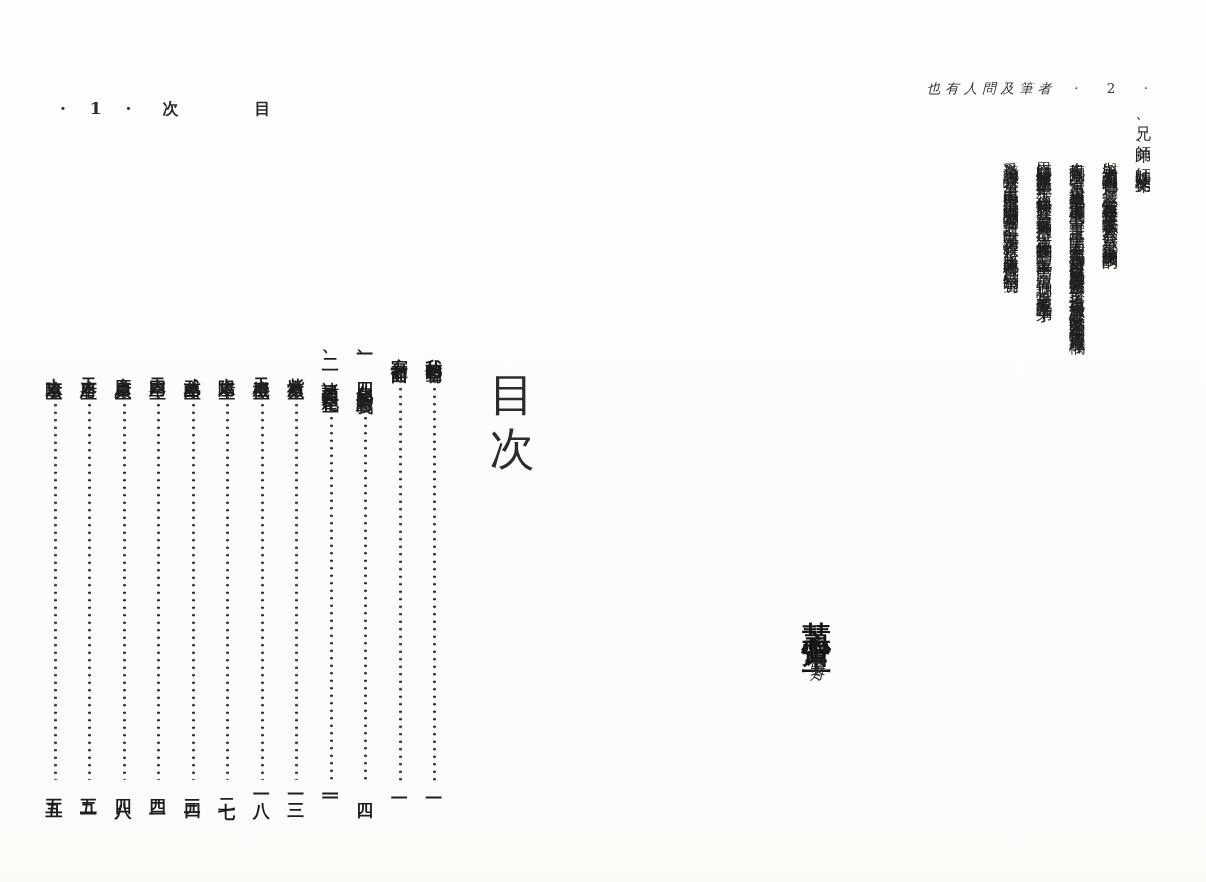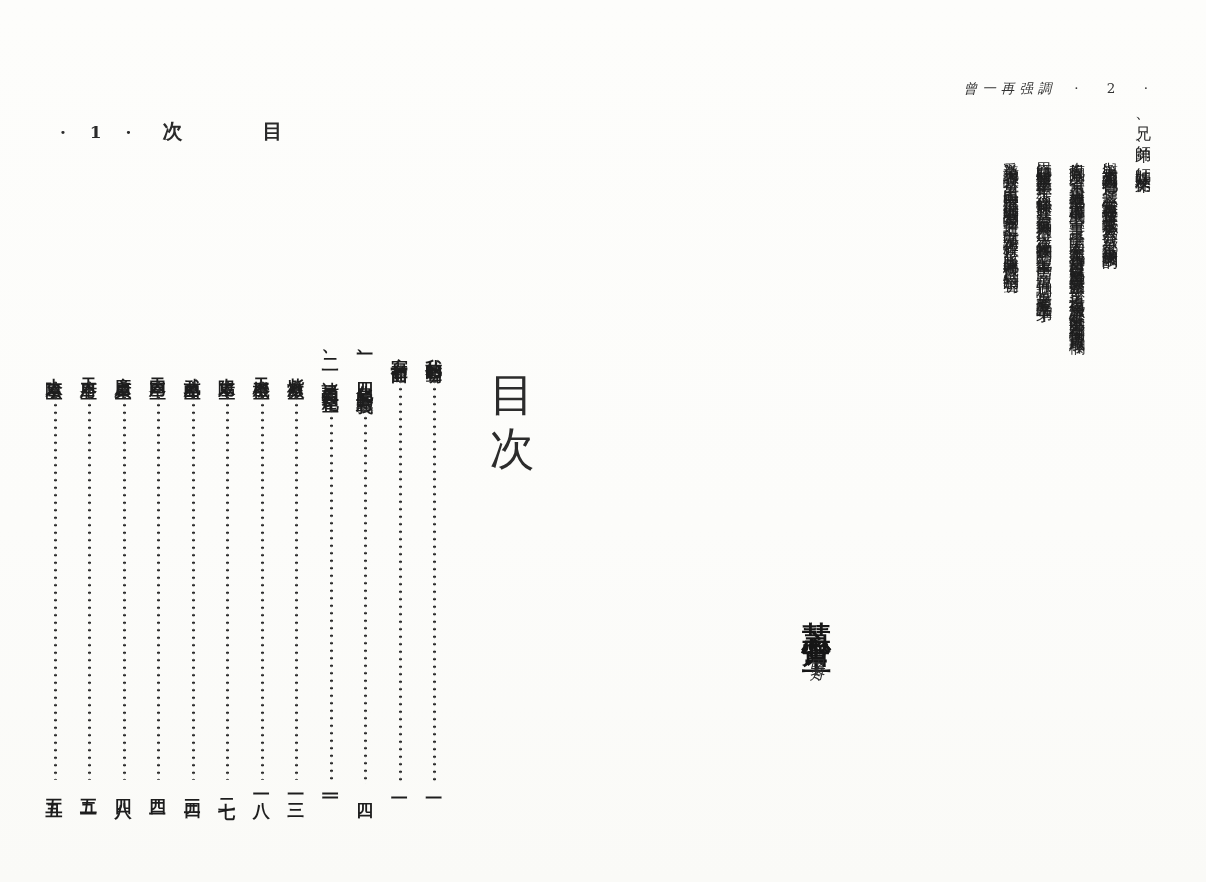--- a/index.html
+++ b/index.html
@@ -13,21 +13,21 @@
     position:relative;width:1206px;height:882px;
     background:linear-gradient(180deg,#fdfdfb 0%,#fcfcfa 60%,#fafaf7 100%);
   }
   
   .header-left{
     position:absolute;left:60px;top:98px;
     display:flex;align-items:baseline;gap:0;
     font-size:17px;font-weight:bold;color:#2a2a2a;
   }
   .header-left .pg{letter-spacing:9px;}
-  .header-left .ttl{margin-left:22px;letter-spacing:30px;font-size:20px;margin-top:20px;}
+  .header-left .ttl{margin-left:22px;letter-spacing:30px;font-size:16px;}
   .header-right{
     position:absolute;right:46px;top:80px;
     display:flex;align-items:baseline;
     font-size:13.5px;color:#333;font-style:italic;
   }
   .header-right .ttl{letter-spacing:5px;}
   .header-right .pg{margin-left:18px;letter-spacing:12px;font-style:normal;}
   
   .vtext{
     position:absolute;top:113px;right:46px;
@@ -163,21 +163,21 @@
   <div class="toc-entry indent">
     <span class="toc-entry-title">太陰星</span>
     <span class="toc-dots"></span>
     <span class="toc-num">五五</span>
   </div>
 </div>
   </section>
 
   <section>
     <div class="header-right">
-      <span class="ttl">曾一再强調</span>
+      <span class="ttl">也有人問及筆者</span>
       <span class="pg">· 2 ·</span>
     </div>
     <div class="vtext" id="vtext">
   <p class="vpara">兄、師弟、師姊妹及徒弟」。</p>
 
   <p class="vpara indent">與筆者相識的人也都知道:慧心齋主無論在報章雜誌上或是私下爲人算命,都是從不接受報酬的。</p>
 
   <p class="vpara indent">也有人問及筆者:是否用過其他筆名撰寫專欄或出書,事實上,除了民國六十九年曾在臺灣日報以馥盧爲筆名撰寫紫微斗數,再也沒有使用慧心齋主以外的筆名編寫任何書籍或專欄。</p>
 
   <p class="vpara indent">恩師精研紫微斗數已數十年,純係業餘興趣,若是偶爾爲人推命,亦從未接收潤酬;他年事已高,曾一再强調,筆者是他此生唯一弟子。</p>

